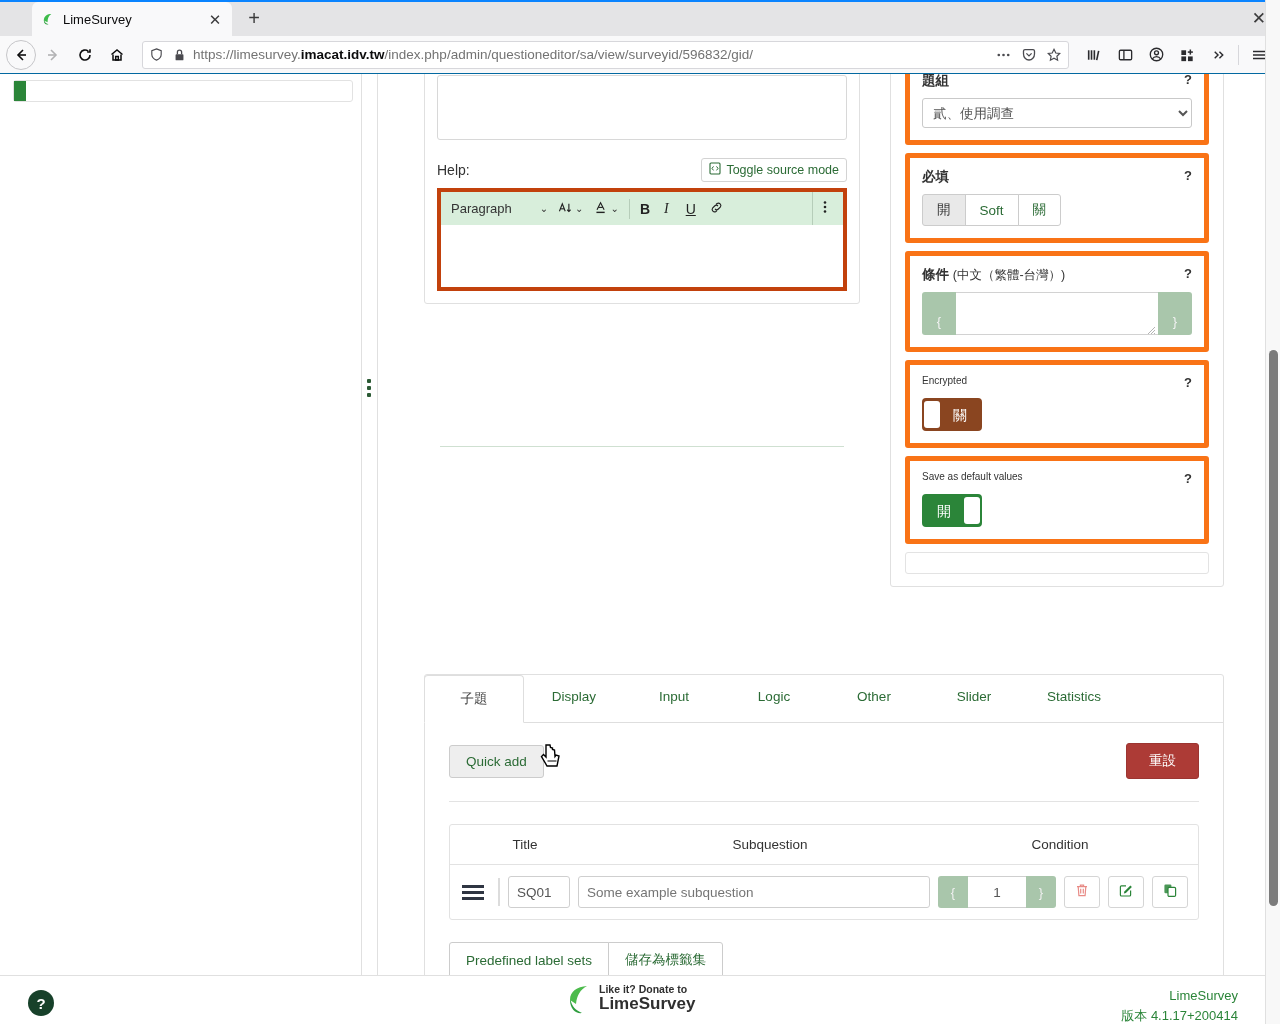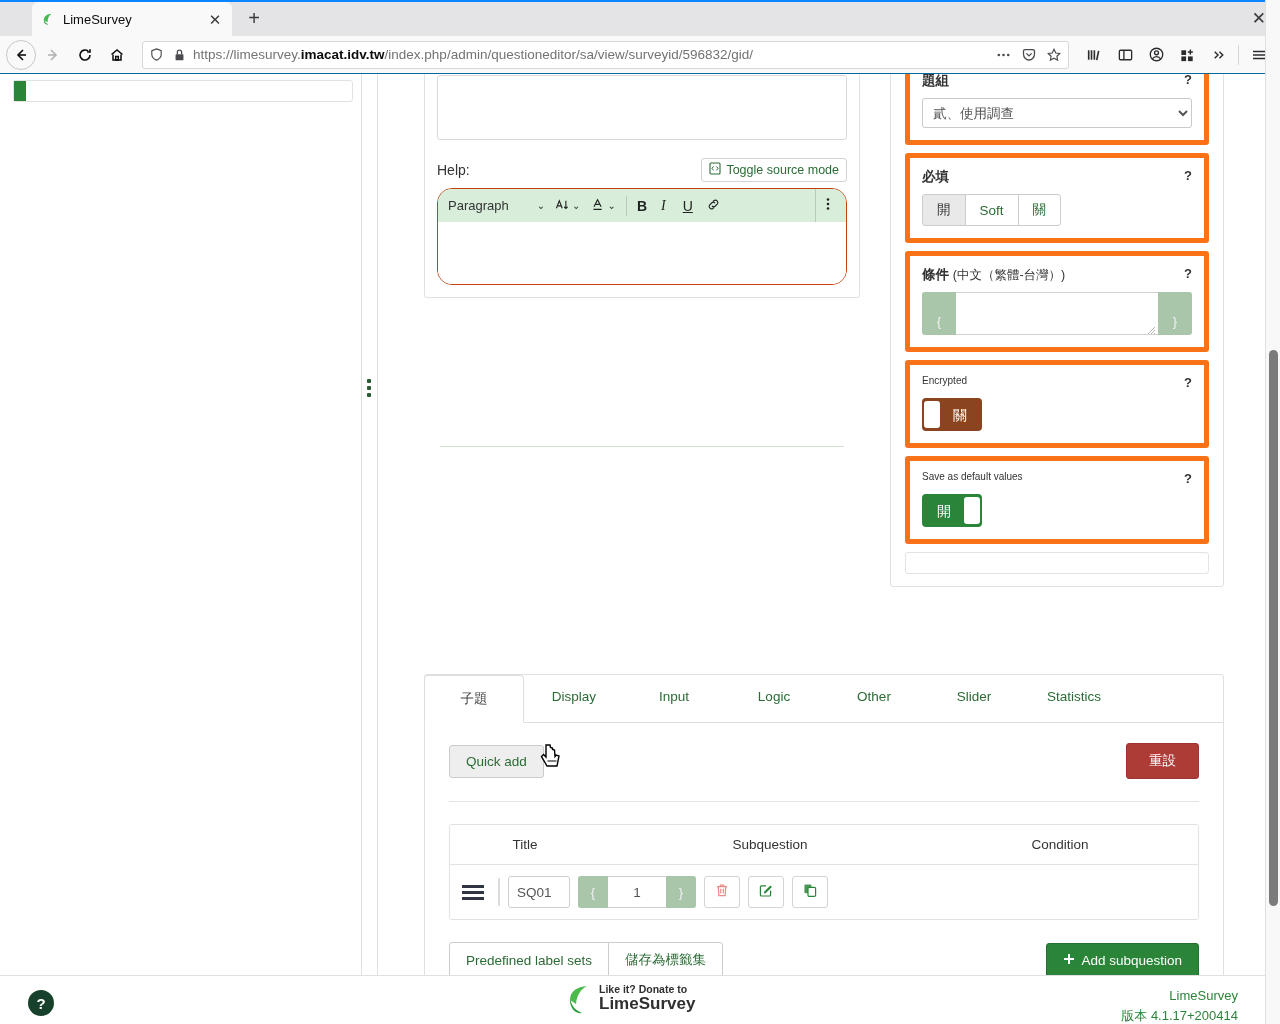--- a/index.html
+++ b/index.html
@@ -133,21 +133,21 @@
   .field-label-row {
     display: flex; align-items: center; justify-content: space-between;
     margin: 18px 0 6px 0;
   }
   .field-label { font-size: 14px; color: #333; }
   .src-toggle {
     border: 1px solid #d3d3d3; background: #fff; border-radius: 3px;
     font-size: 12.5px; color: #2b6b35; padding: 3px 7px;
     display: inline-flex; align-items: center; gap: 5px;
   }
-  .editor-shell { border: 1px solid #c2410c; border-radius: 15px; overflow: hidden; }
+  .editor-shell { border: 4px solid #c2410c; border-radius: 0; overflow: hidden; }
   .editor-toolbar {
     background: #d8eedb; height: 33px; display: flex;
     align-items: center; padding: 0 6px; gap: 2px;
   }
   .tb-para {
     display: flex; align-items: center; gap: 28px;
     font-size: 13px; color: #333; padding: 0 4px;
   }
   .tb-item {
     display: flex; align-items: center; gap: 2px;
@@ -674,20 +674,21 @@
             <span class="sq-th th-cond">Condition</span>
           </div>
           <div class="sq-row">
             <span class="drag-handle">
                 <i></i>
                 <i></i>
                 <i></i>
               </span>
             <span class="row-divider"></span>
             <input class="sq-input in-title" value="SQ01" style="">
+            <input class="sq-input in-sub" placeholder="Some example subquestion" style="">
             <span class="cond-grp">
               <span class="addon l">{</span>
               <input value="1" style="">
               <span class="addon r">}</span>
             </span>
             <span class="icon-btn">
               <span>
                 <svg width="14" height="15" viewBox="0 0 14 15" fill="none" stroke="#e88b86" stroke-width="1.2">
                   <path d="M2 3.6 H12"></path>
                     <path d="M5.4 3.6 V2.2 H8.6 V3.6"></path>
@@ -714,29 +715,20 @@
               </span>
             </span>
           </div>
         </div>
 
         <div class="footer-btns">
           <span class="left-btn-group">
             <button class="btn btn-white">Predefined label sets</button>
             <button class="btn btn-white">儲存為標籤集</button>
           </span>
-          <button class="btn btn-success">
-            <span>
-              <svg width="12" height="12" viewBox="0 0 12 12" fill="#fff">
-                <rect x="5" y="1" width="2" height="10"></rect>
-                  <rect x="1" y="5" width="10" height="2"></rect>
-              </svg>
-            </span>
-            <span>Add subquestion</span>
-          </button>
         </div>
       </div>
     </div>
   </div>
 
   <span id="hand-cursor">
     <svg width="22" height="26" viewBox="0 0 22 26">
       <path d="M6 1 L6 13 L3.5 10.5 L1.5 12.5 L7 22 L17 22 L19 12 L16 11 L15 12.5 L14.5 6 L12.5 5.5 L12.5 4 L10.5 3.5 L10 1 Z" fill="#fff" stroke="#000" stroke-width="1.4"></path>
       <path d="M7.5 17 H16.5" stroke="#000" stroke-width="1"></path>
     </svg>

